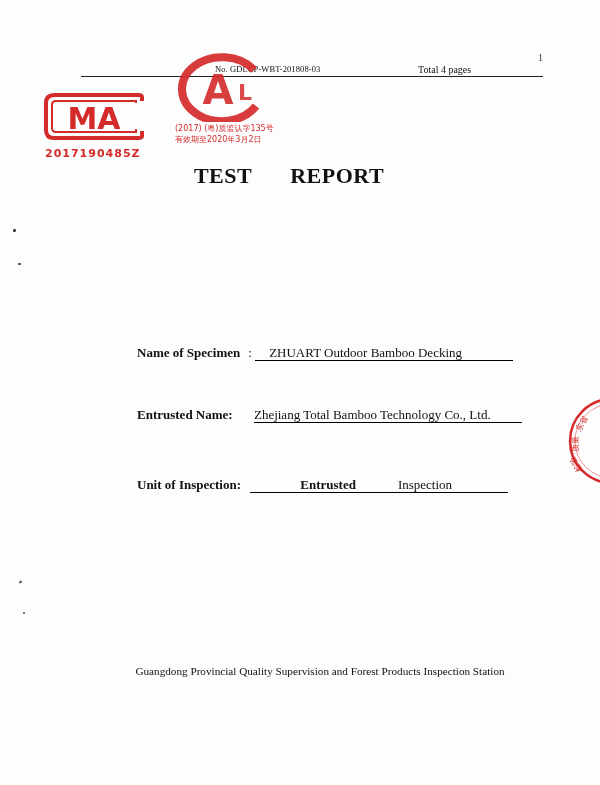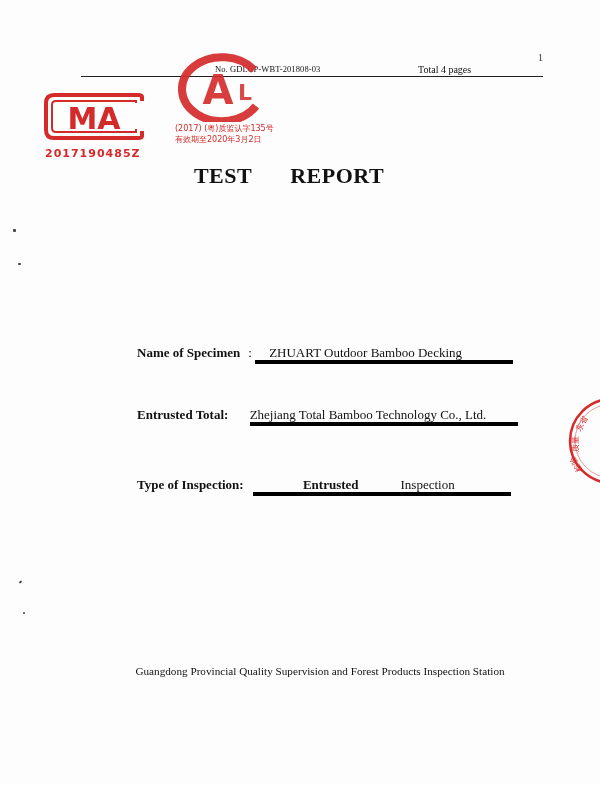--- a/index.html
+++ b/index.html
@@ -35,21 +35,21 @@
 
     .title {
       top: 163px; left: 0; width: 578px; text-align: center;
       font-size: 22px; font-weight: bold; letter-spacing: 0.5px;
     }
     .title .gap { display: inline-block; width: 38px; }
 
     .field-row { left: 137px; font-size: 13px; white-space: nowrap; }
     .field-label { font-weight: bold; margin-top: 8px; }
     .field-value {
-      display: inline-block; border-bottom: 4px solid #000000; line-height: 14px;
+      display: inline-block; border-bottom: 1px solid #000000; line-height: 14px;
     }
     .row1 { top: 345px; }
     .row1 .field-label { margin-right: 8px; }
     .row1 .field-value { width: 258px; padding-left: 0; }
     .row1 .val-text { margin-left: 14px; }
 
     .row2 { top: 407px; }
     .row2 .field-label { margin-right: 18px; }
     .row2 .field-value { width: 268px; }
 
@@ -97,26 +97,26 @@
 <div class="abs title">
   <span>TEST</span><span class="gap"></span><span>REPORT</span>
 </div>
 
 <div class="abs field-row row1">
   <span class="field-label">Name of Specimen</span><span>:</span>
   <span class="field-value"><span class="val-text">ZHUART Outdoor Bamboo Decking</span></span>
 </div>
 
 <div class="abs field-row row2">
-  <span class="field-label">Entrusted Total:</span>
+  <span class="field-label">Entrusted Name:</span>
   <span class="field-value">Zhejiang Total Bamboo Technology Co., Ltd.</span>
 </div>
 
 <div class="abs field-row row3">
-  <span class="field-label">Type of Inspection:</span>
+  <span class="field-label">Unit of Inspection:</span>
   <span class="field-value"><span class="val-a">Entrusted</span><span class="val-b">Inspection</span></span>
 </div>
 
 <div class="abs right-stamp">
   <svg width="80" height="90" viewBox="0 0 80 90">
     <circle cx="44" cy="45" r="42" fill="none" stroke="#d42a2a" stroke-width="2.5"></circle>
     <circle cx="44" cy="45" r="37" fill="none" stroke="#d42a2a" stroke-width="0.8" opacity="0.6"></circle>
     <text x="12" y="36" font-family="DejaVu Sans, sans-serif" font-size="8" fill="#d42a2a" transform="rotate(-60 12 36)">东省</text>
     <text x="10" y="56" font-family="DejaVu Sans, sans-serif" font-size="8" fill="#d42a2a" transform="rotate(-90 10 56)">质量</text>
     <text x="14" y="74" font-family="DejaVu Sans, sans-serif" font-size="8" fill="#d42a2a" transform="rotate(-120 14 74)">检验</text>

